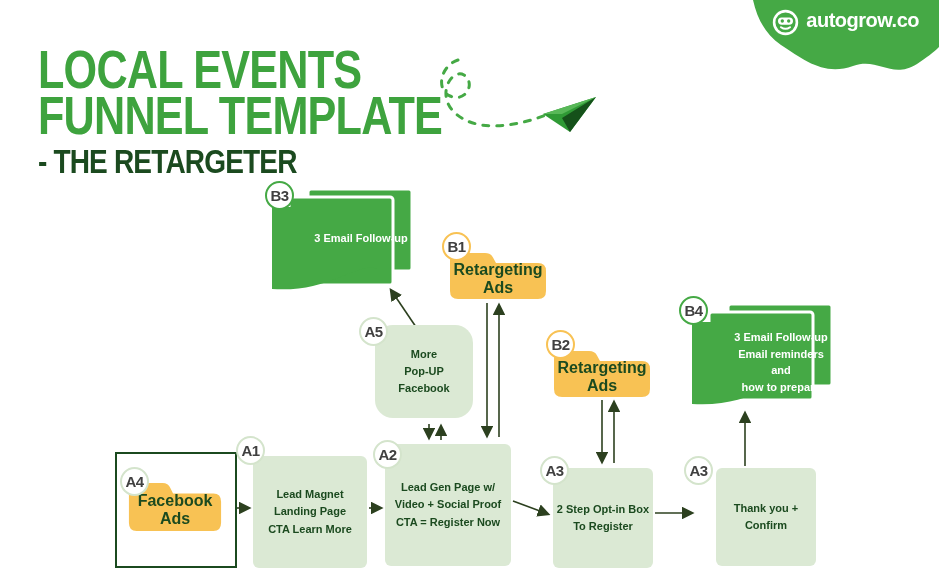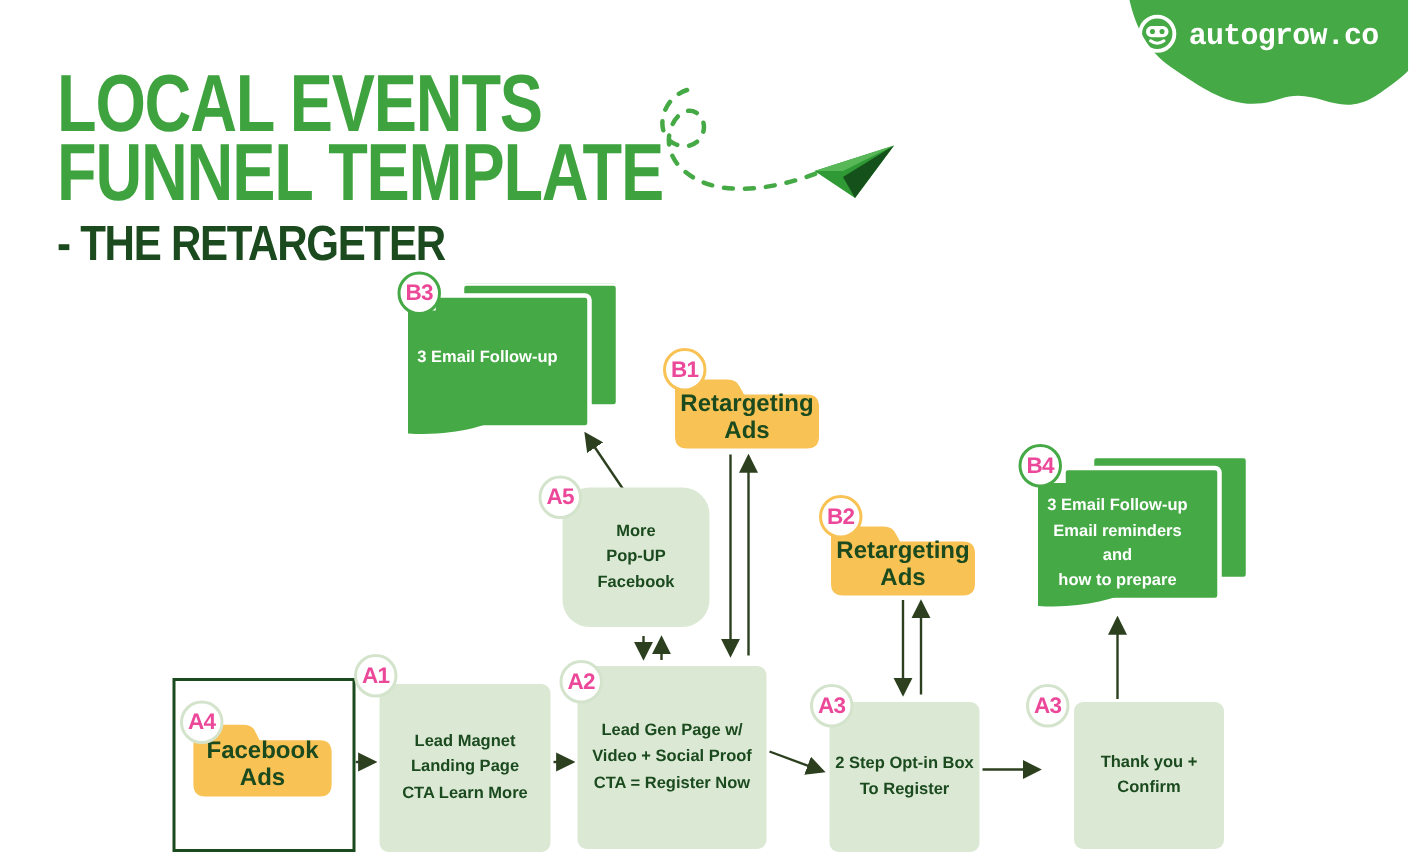--- a/index.html
+++ b/index.html
@@ -12,21 +12,21 @@
   .title-line{
     font-size:54px;font-weight:bold;color:#3ea33e;letter-spacing:-1px;
     line-height:46px;transform:scaleX(0.80);transform-origin:left center;white-space:nowrap;
   }
   .subtitle-line{
     font-size:33px;font-weight:bold;color:#1b4a1f;letter-spacing:-1px;
     line-height:36px;margin-top:6px;transform:scaleX(0.85);transform-origin:left center;white-space:nowrap;
   }
   .blob{position:absolute;right:0;top:0;width:200px;height:82px;}
   .brand{
-    position:absolute;right:20px;top:9px;display:flex;align-items:flex-end;gap:7px;font-family:Liberation Mono, monospace;
+    position:absolute;right:20px;top:9px;display:flex;align-items:flex-start;gap:7px;
   }
   .brand-text{color:#ffffff;font-size:20px;font-weight:bold;letter-spacing:-0.5px;}
   .doodle{position:absolute;left:428px;top:52px;width:185px;height:95px;}
   
   .connectors{position:absolute;left:0;top:0;width:939px;height:574px;pointer-events:none;}
   .node{position:absolute;}
   .box{
     background:#dbe9d4;border-radius:6px;display:flex;align-items:center;justify-content:center;
     text-align:center;color:#1b4a1f;font-weight:bold;font-size:11px;line-height:1.55;
   }
@@ -37,26 +37,26 @@
   .folder-node{position:absolute;}
   .folder-node svg{position:absolute;left:0;top:0;}
   .folder-label{
     position:absolute;left:0;right:0;top:0;bottom:0;display:flex;align-items:center;justify-content:center;
     padding-top:7px;color:#1b4a1f;font-weight:bold;font-size:16px;text-align:center;
   }
   .stack{position:absolute;}
   .stack svg{position:absolute;left:0;top:0;}
   .stack-label{
     position:absolute;color:#ffffff;font-weight:bold;font-size:11px;line-height:1.5;
-    text-align:center;left:2px;width:106px;
+    text-align:center;left:2px;width:106px;padding-left:36px;
   }
   .badge{
     position:absolute;width:29px;height:29px;border-radius:50%;background:#ffffff;
     display:flex;align-items:center;justify-content:center;
-    color:#ec4899;font-weight:bold;font-size:15px;letter-spacing:-0.5px;
+    color:#404040;font-weight:bold;font-size:15px;letter-spacing:-0.5px;
     box-sizing:border-box;border:2px solid #d4e4cc;z-index:5;
   }
   .badge.green{border-color:#45a945;}
   .badge.yellow{border-color:#f8c254;}
 </style>
 </head>
 <body>
 
 <div class="page">
 

